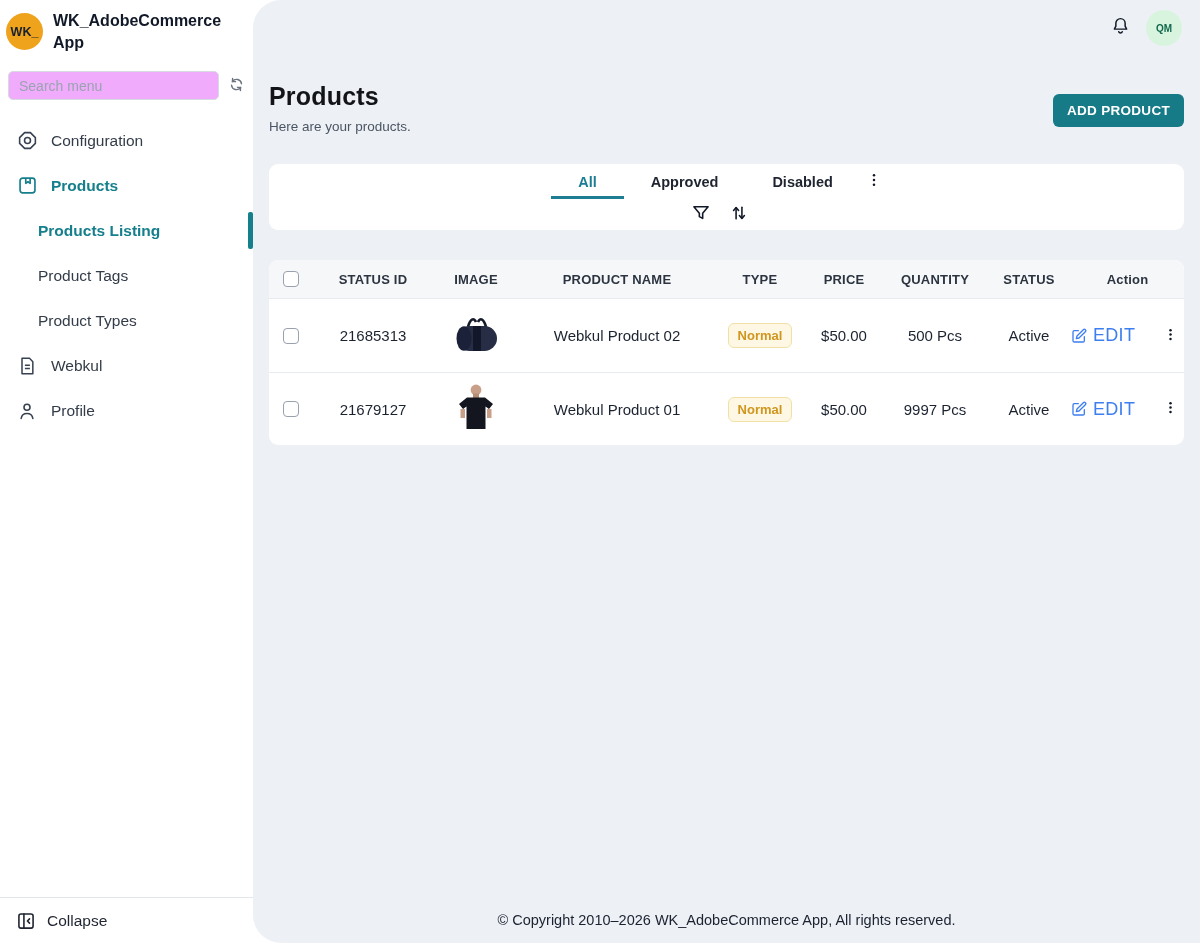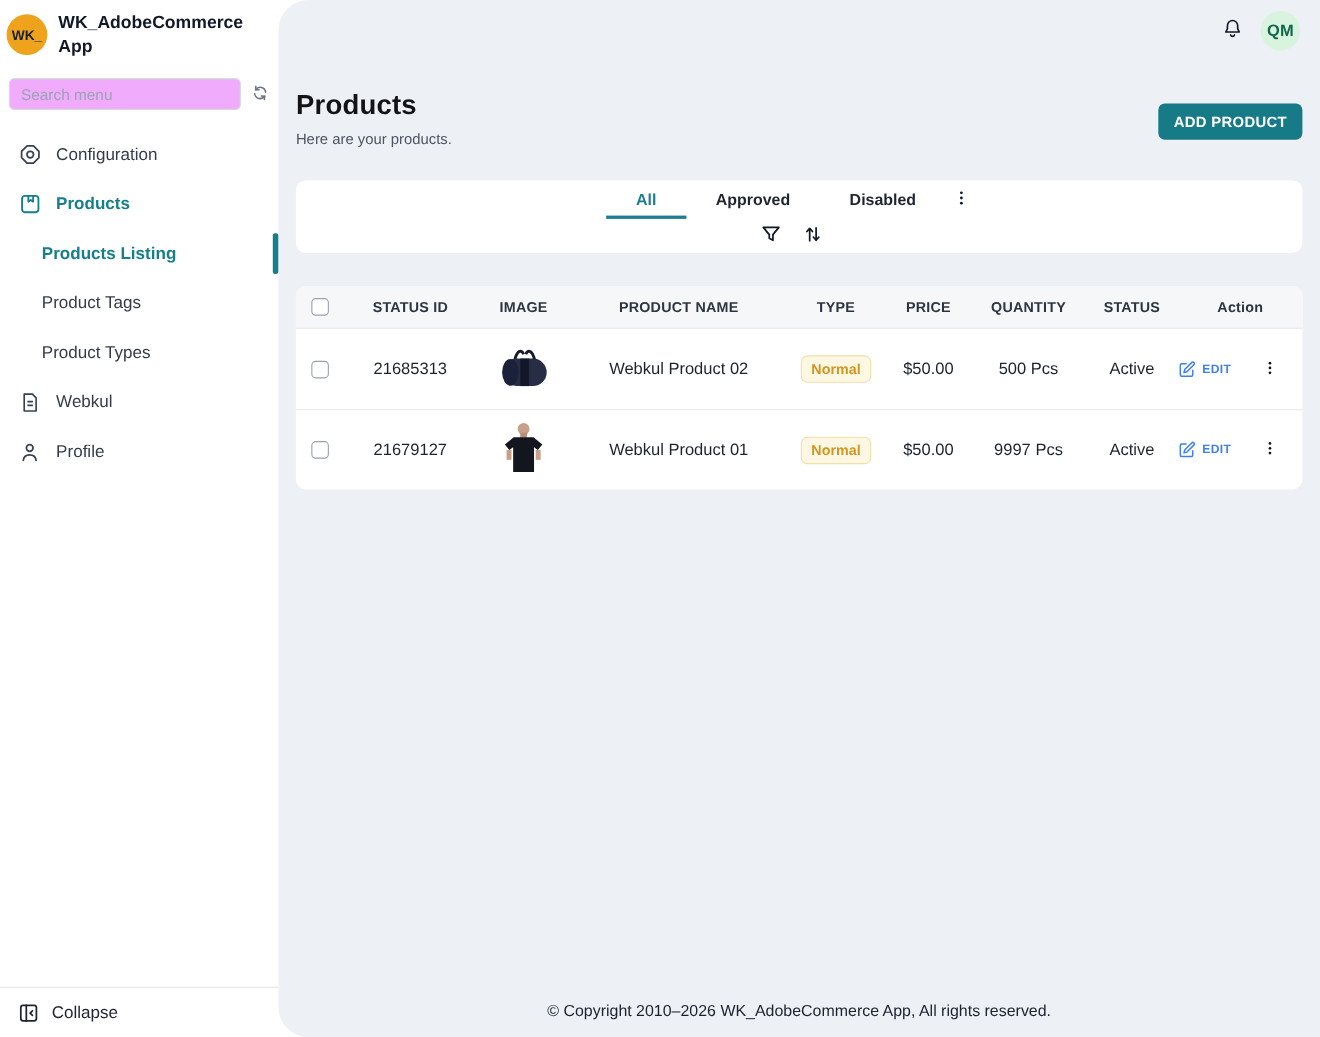--- a/index.html
+++ b/index.html
@@ -28,21 +28,21 @@
   .active-bar { position:absolute; right:0; top:4px; bottom:4px; width:5px; background:#157f8c; border-radius:2px; }
   .sidebar-foot { position:absolute; left:0; right:0; bottom:0; height:46px; border-top:1px solid #e3e6eb;
     display:flex; align-items:center; gap:11px; padding-left:16px; font-size:15.5px; color:#1f2430; cursor:pointer; }
 
   
   .main { position:absolute; left:253px; top:0; right:0; bottom:0; background:var(--main-bg,#edf0f5);
     border-radius:28px 0 0 28px; overflow:hidden; }
   .topbar { height:56px; display:flex; align-items:center; justify-content:flex-end; gap:15px; padding-right:18px; }
   .bell { background:none; border:none; cursor:pointer; color:#111827; display:flex; }
   .avatar { width:36px; height:36px; border-radius:50%; background:var(--avatar-bg,#d9f4de);
-    color:var(--avatar-text,#11684c); font-weight:bold; font-size:15px;
+    color:var(--avatar-text,#11684c); font-weight:bold; font-size:10px;
     display:flex; align-items:center; justify-content:center; cursor:pointer;text-align:right; }
 
   .content { padding:0 16px; }
   .page-head { display:flex; align-items:flex-start; justify-content:space-between; margin-top:26px; }
   .page-title { font-size:25px; font-weight:bold; color:#121417; letter-spacing:.2px; }
   .page-subtitle { font-size:13.5px; color:#4b5563; margin-top:8px; }
   .btn-primary { background:var(--teal,#177a87); color:#fff; border:none; border-radius:6px;
     height:33px; padding:0 14px; font-size:13.5px; font-weight:bold; letter-spacing:.3px; cursor:pointer; margin-top:12px; }
 
   .tabs-card { margin-top:30px; background:#fff; border-radius:9px; height:66px;
@@ -66,22 +66,22 @@
   .thead .cell { font-size:13px; font-weight:bold; color:#2b3440; letter-spacing:.2px; }
   .cell { text-align:center; font-size:15px; color:#1c2330; }
   .tbody-row { height:73px; }
   .tbody-row + .tbody-row { border-top:1px solid #e7eaee; }
   .cb { width:16px; height:16px; border:1.5px solid #98a1ad; border-radius:4px; background:#fff;
     margin:0 auto; cursor:pointer; display:block; }
   .prod-img { display:flex; justify-content:center; }
   .badge { display:inline-block; background:var(--badge-bg,#fdf7e4); border:1px solid var(--badge-border,#f1e0a6);
     color:var(--badge-text,#d1961e); font-size:13px; font-weight:bold; padding:4px 9px; border-radius:6px; }
   .action-cell { display:flex; align-items:center; justify-content:flex-end; gap:26px; padding-right:22px; }
-  .edit-link { display:flex; align-items:center; gap:6px; color:var(--accent-blue,#3d7ef0); font-size:11px;
-    font-weight:bold; background:none; border:none; cursor:pointer; letter-spacing:.3px; }
+  .edit-link { display:flex; align-items:center; gap:6px; color:var(--accent-blue,#3d7ef0); font-size:18px;
+    font-weight:normal; background:none; border:none; cursor:pointer; letter-spacing:.3px; }
   .kebab { background:none; border:none; cursor:pointer; color:#111827; display:flex; padding:2px; }
 
   .main-footer { position:absolute; left:253px; right:0; bottom:0; height:46px; display:flex;
     align-items:center; justify-content:center; font-size:14.5px; color:#1b2230; }
 </style>
 </head>
 <body>
 
 <aside class="sidebar">
   <div class="brand">

